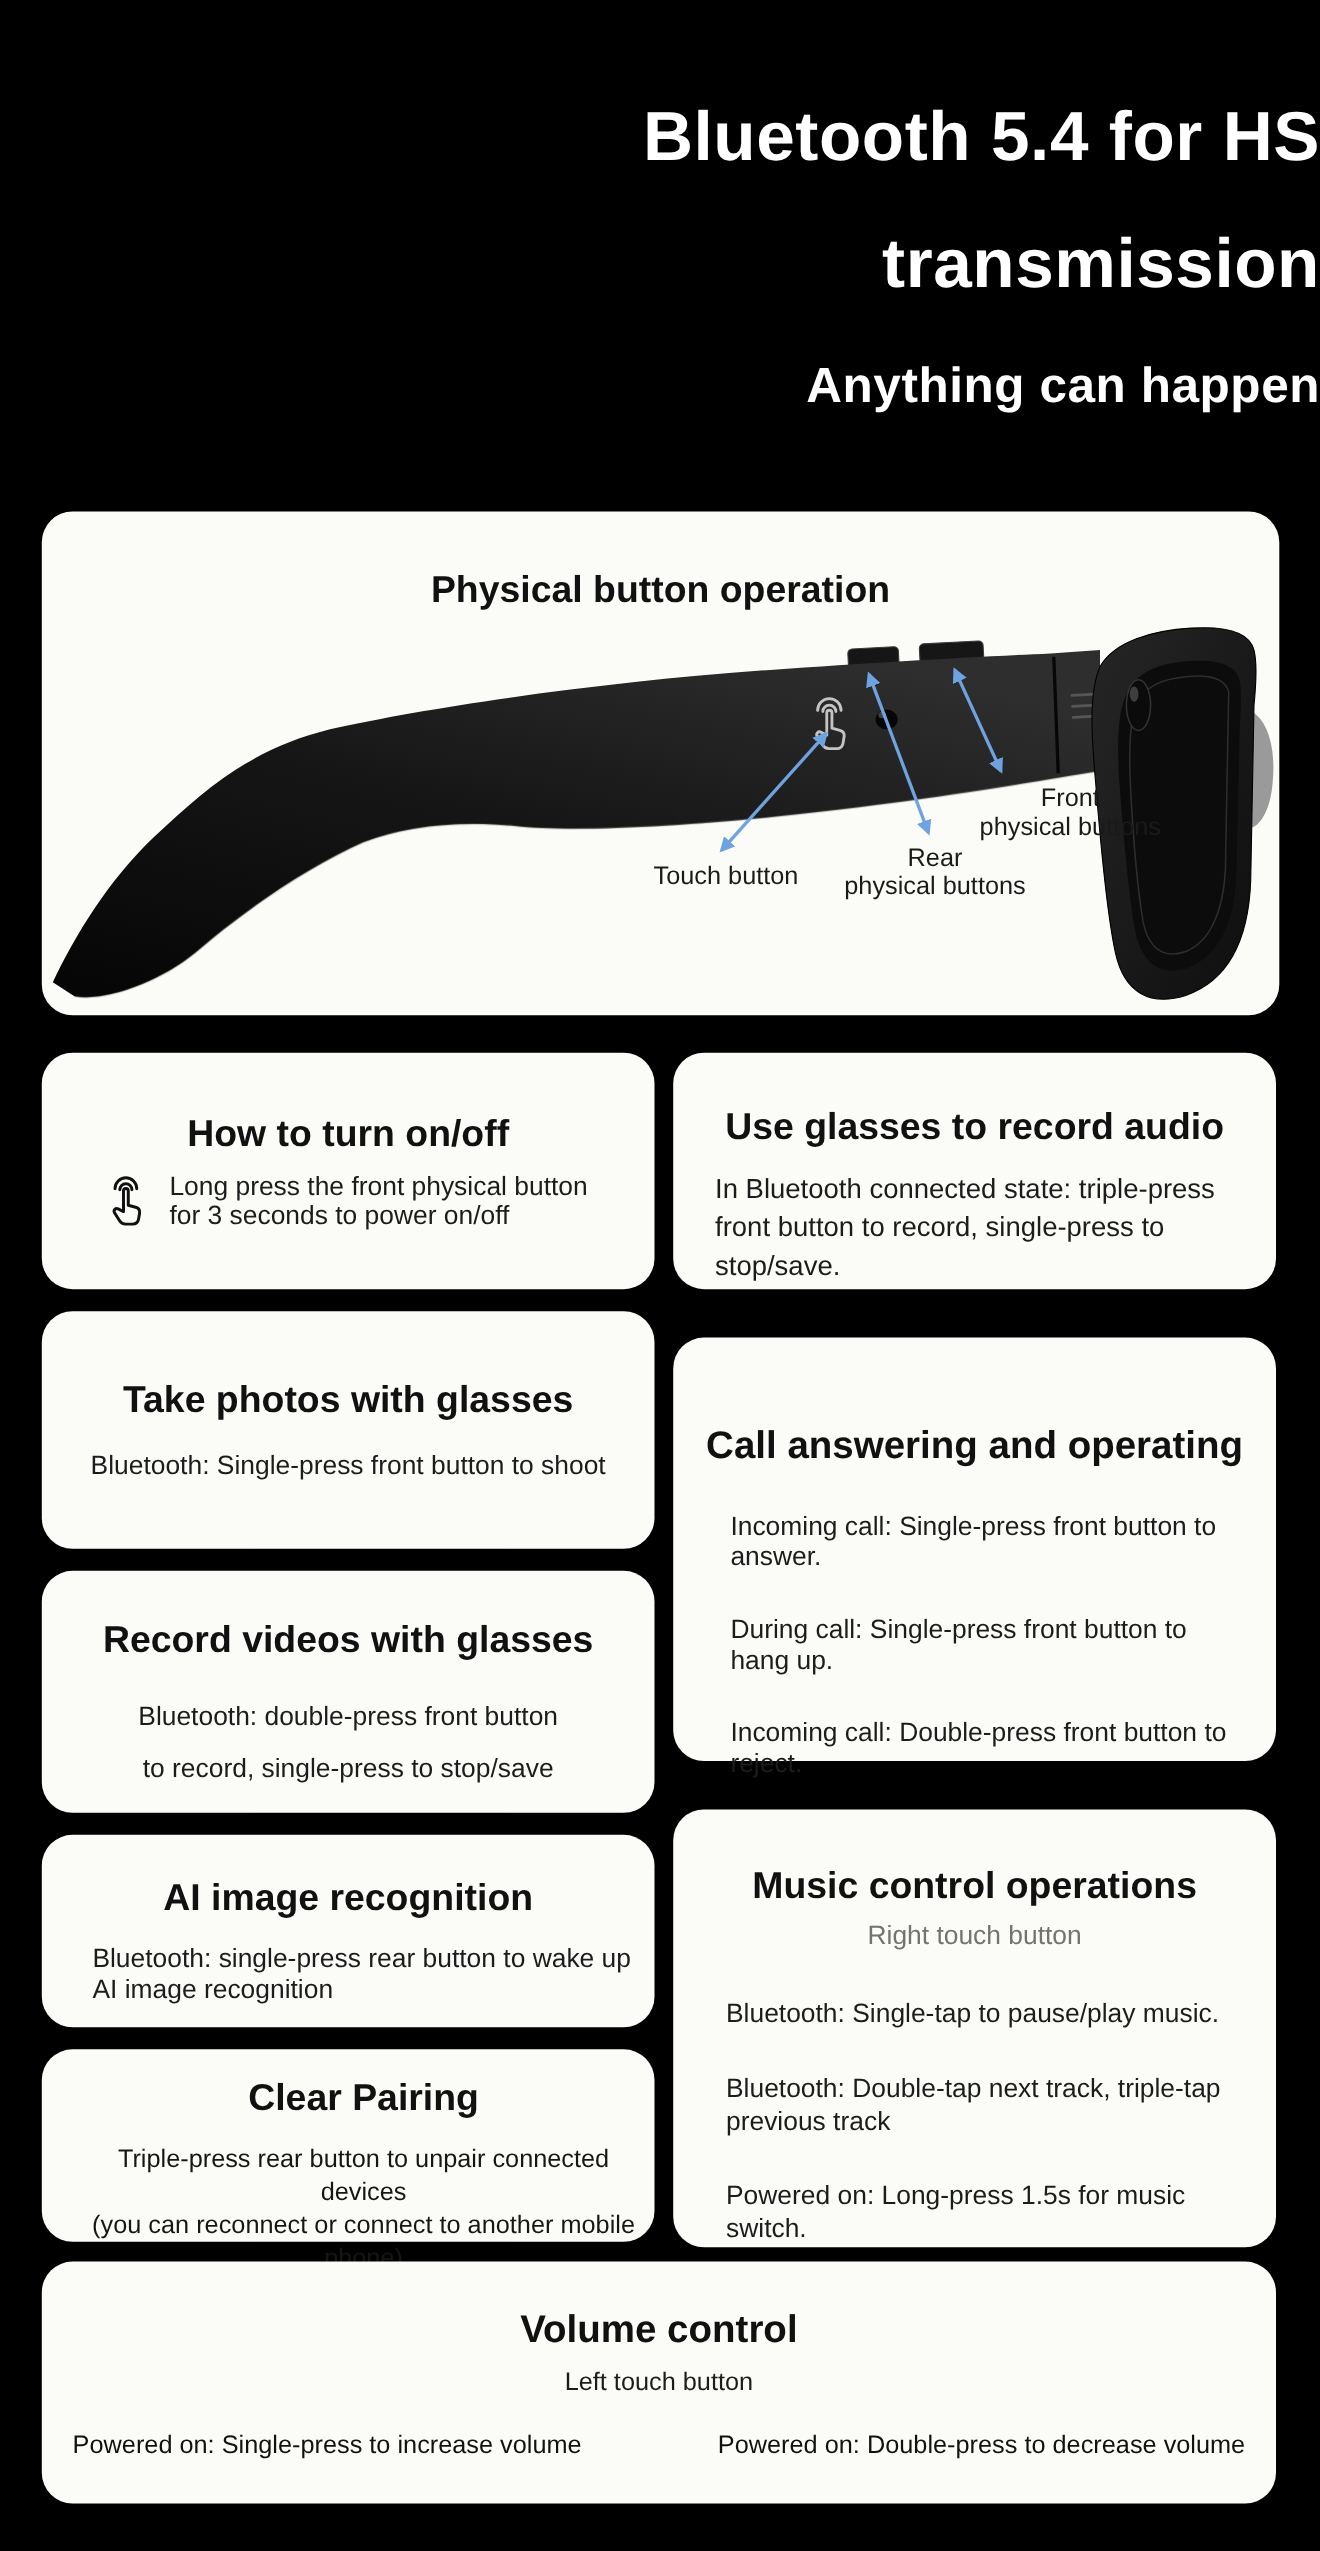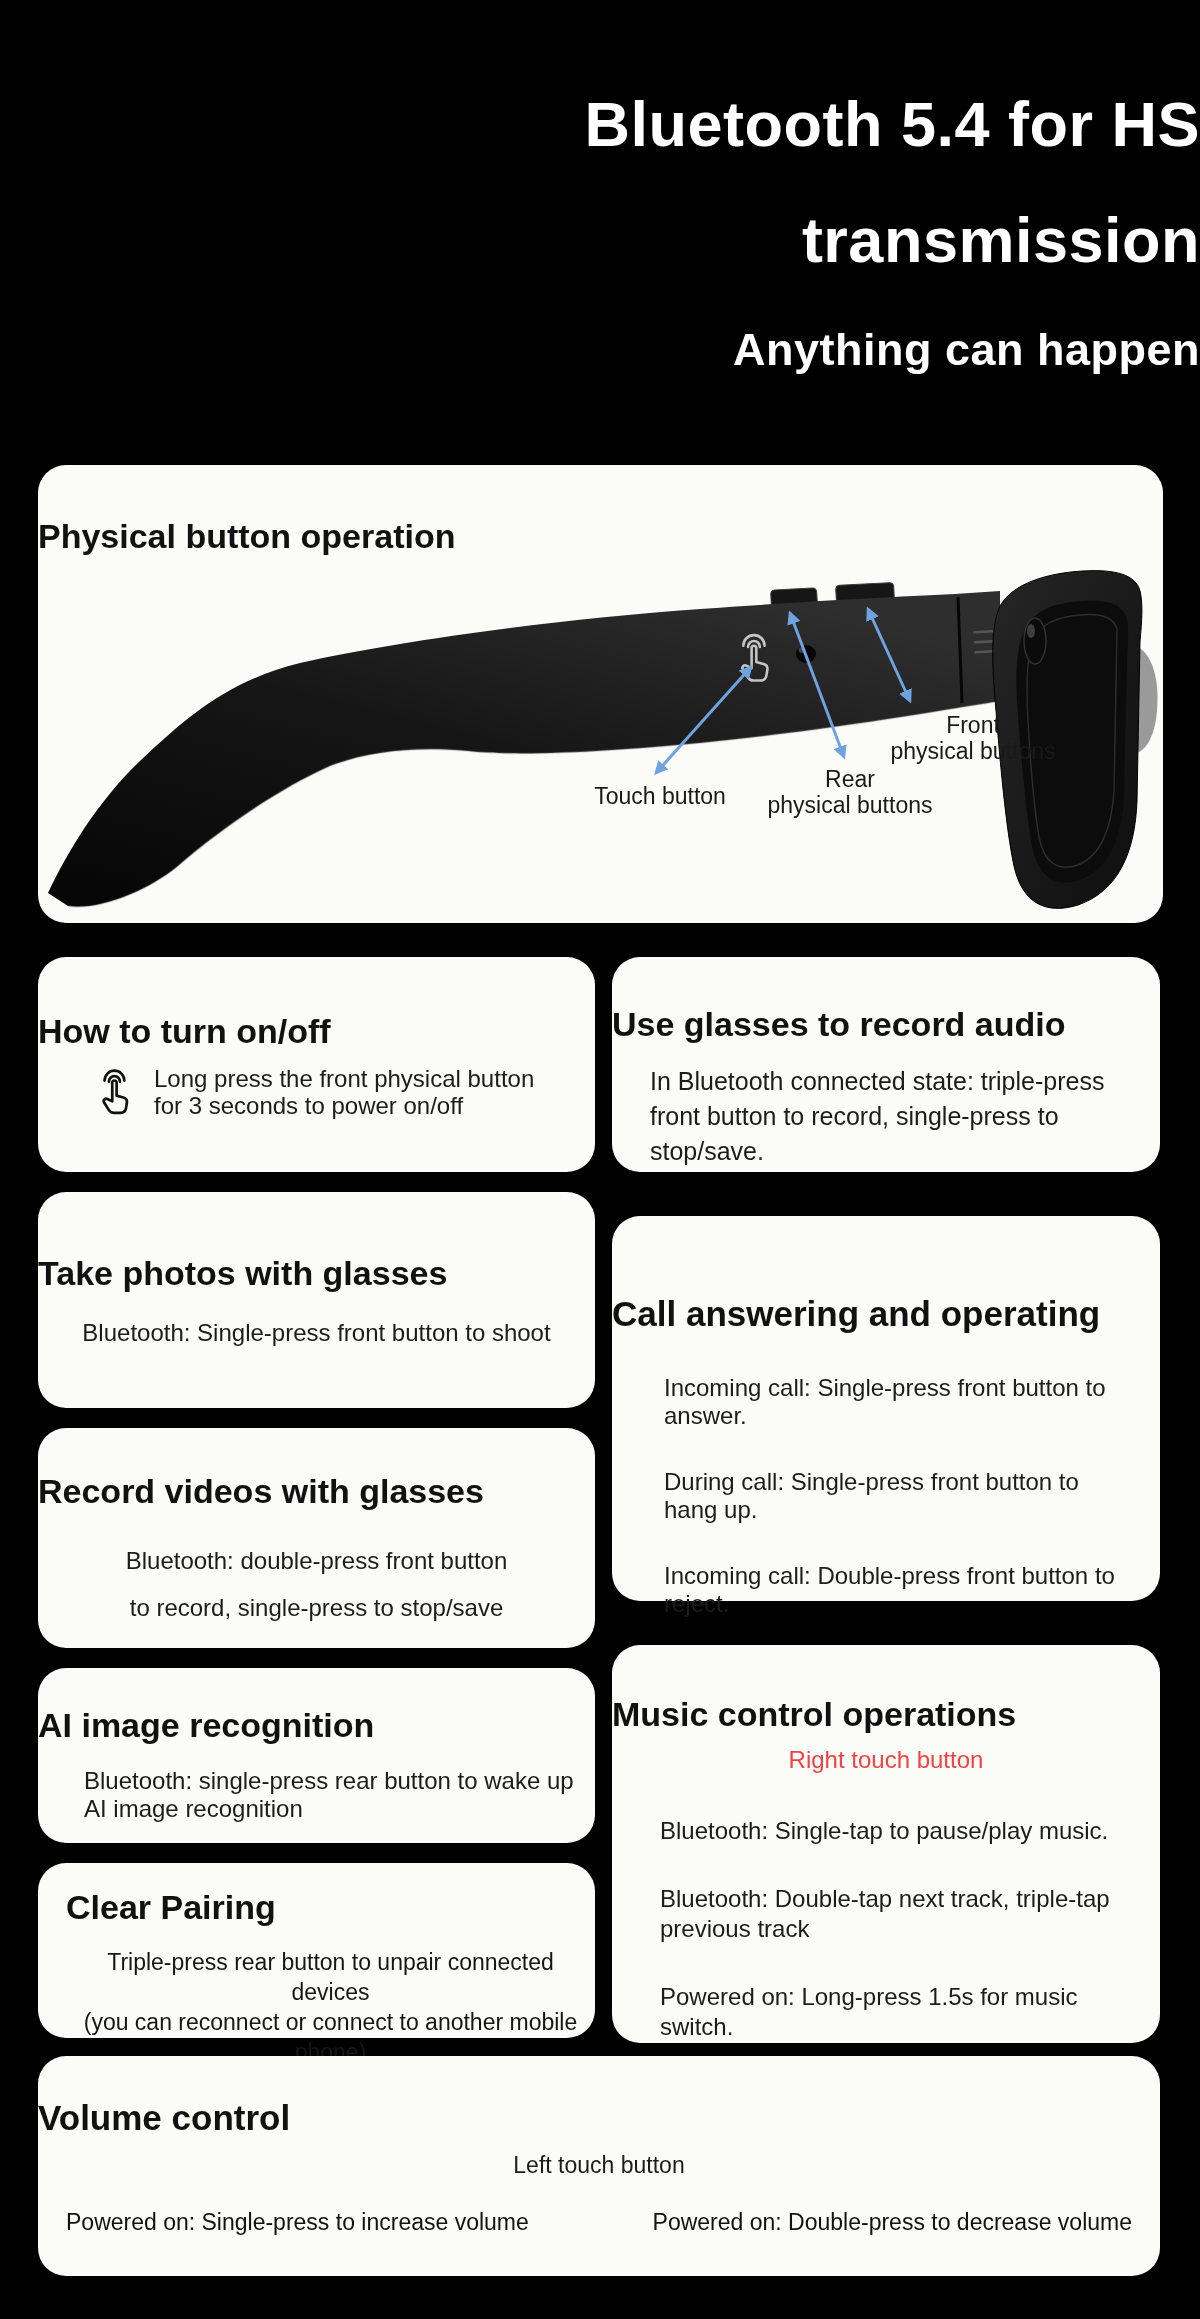--- a/index.html
+++ b/index.html
@@ -12,21 +12,21 @@
   .hero-1{top:88px;font-size:63px;}
   .hero-2{top:204px;font-size:63px;}
   .hero-3{top:324px;font-size:45px;}
 
   
   .card{background:#fbfbf8;border-radius:28px;color:#161616;box-sizing:border-box;}
   .abs{position:absolute;}
   .col{position:absolute;display:flex;flex-direction:column;gap:20px;}
   .col .card{position:relative;width:100%;}
 
-  .card-title{margin:0;font-weight:bold;font-size:34px;
+  .card-title{margin:0;font-weight:bold;font-size:34px;text-align:center;
               color:#111;white-space:nowrap;}
   .body-text{font-size:24px;color:#1c1c1c;}
 
   
   #card-physical{left:38px;top:465px;width:1125px;height:458px;}
   #card-physical .card-title{padding-top:52px;}
   #glasses-svg{position:absolute;left:0;top:96px;}
 
   
   #col-left{left:38px;top:957px;width:557px;}
@@ -57,21 +57,21 @@
   #card-ai{height:175px;}
   #card-ai .card-title{padding-top:38px;}
   #card-ai .ai-lines{margin-top:22px;padding-left:46px;line-height:28px;}
 
   #card-pairing{height:175px;padding-left:28px;}
   #card-pairing .card-title{padding-top:25px;}
   #card-pairing .pairing-lines{margin-top:20px;text-align:center;font-size:23px;line-height:30px;padding:0 12px;}
 
   #card-music{height:398px;}
   #card-music .card-title{padding-top:50px;}
-  .music-sub{margin-top:12px;text-align:center;font-size:24px;color:#ef4444;}
+  .music-sub{margin-top:12px;text-align:center;font-size:24px;color:#737373;}
   .music-lines{margin-top:42px;padding:0 28px 17px 48px;}
   .music-lines .body-text{margin-bottom:38px;line-height:30px;}
 
   #card-volume{left:38px;top:2056px;width:1122px;height:220px;}
   #card-volume .card-title{padding-top:42px;font-size:35px;}
   .volume-sub{margin-top:14px;text-align:center;font-size:23px;color:#1c1c1c;}
   .volume-row{display:flex;justify-content:space-between;margin-top:30px;padding:0 28px;font-size:23px;color:#111;}
 
   .tap-icon-small{flex:0 0 auto;}
 </style>

